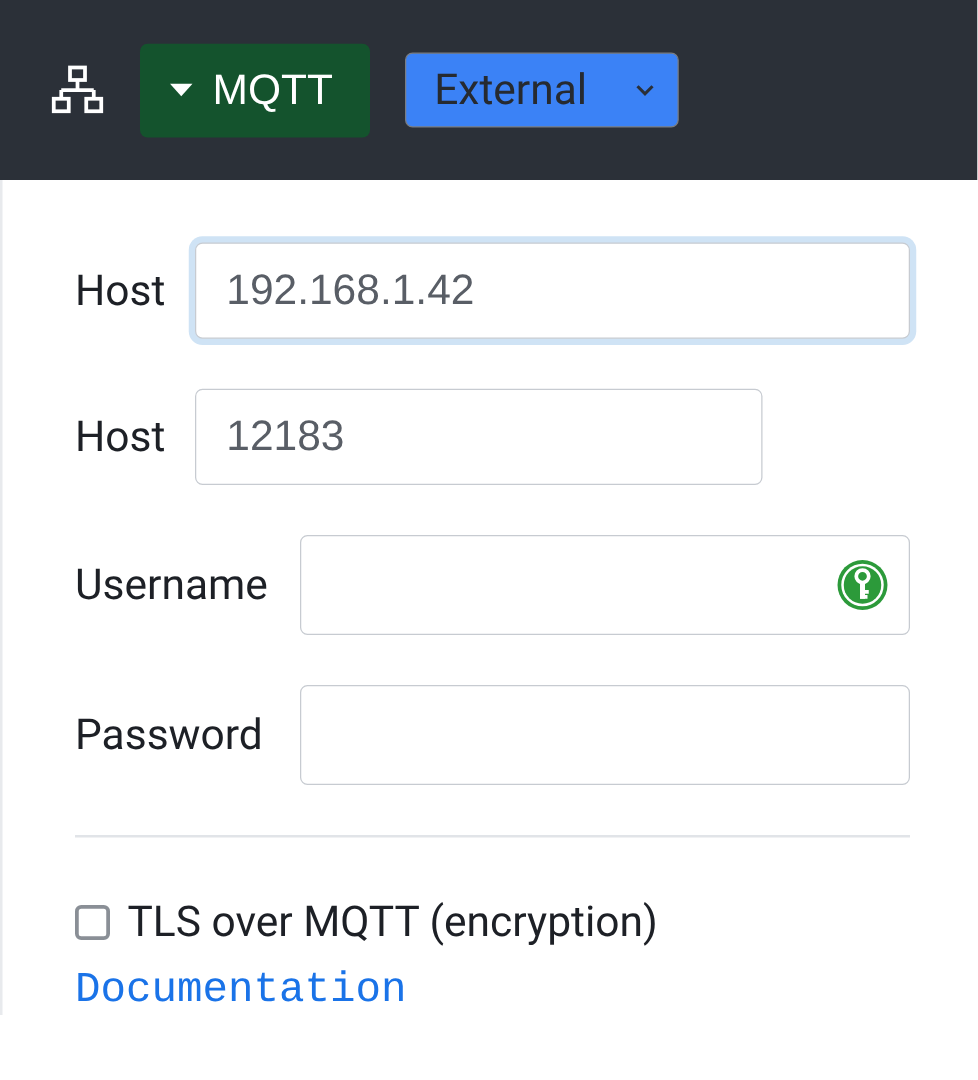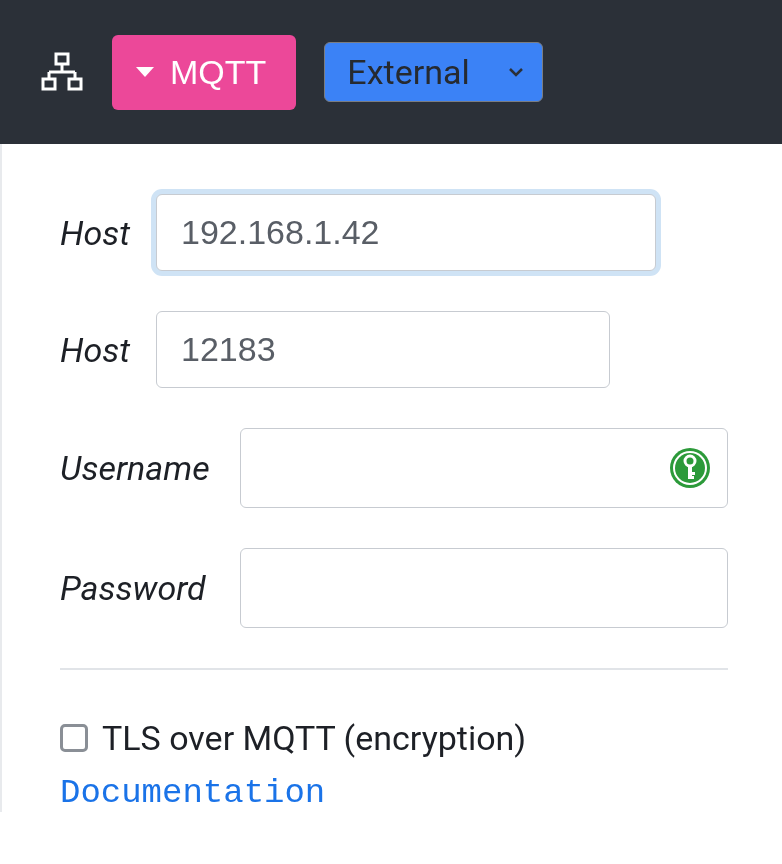--- a/index.html
+++ b/index.html
@@ -7,21 +7,21 @@
   .topbar {
     background: #2b3038;
     height: 144px;
     display: flex;
     align-items: center;
     padding-left: 40px;
     gap: 28px;
   }
   .net-icon svg { display: block; }
   .mqtt-btn {
-    background: #ec4899;
+    background: #14532d;
     color: #fff;
     border: none;
     border-radius: 6px;
     font-size: 34px;
     font-weight: 400;
     padding: 18px 30px 18px 24px;
     display: flex;
     align-items: center;
     gap: 16px;
     cursor: pointer;
@@ -56,34 +56,33 @@
   }
   .row {
     display: flex;
     align-items: center;
     margin-bottom: 40px;
   }
   .label {
     font-size: 34px;
     color: #1d2026;
     min-width: 96px;
-    font-style: italic;
   }
   .label-wide { min-width: 180px; }
   input[type="text"], input[type="password"] {
     font-size: 34px;
     color: #595e66;
     padding: 18px 24px;
     border: 1px solid #c7cbd1;
     border-radius: 6px;
     background: #fff;
     outline: none;
   }
   .host-input {
-    width: 500px;
+    width: 572px;
     border: 1px solid #9fc7e8;
     box-shadow: 0 0 0 5px #cfe3f5;
   }
   .port-input { width: 454px; }
   .user-wrap, .pass-wrap {
     position: relative;
     flex: 1;
   }
   .user-input, .pass-input {
     width: 100%;

